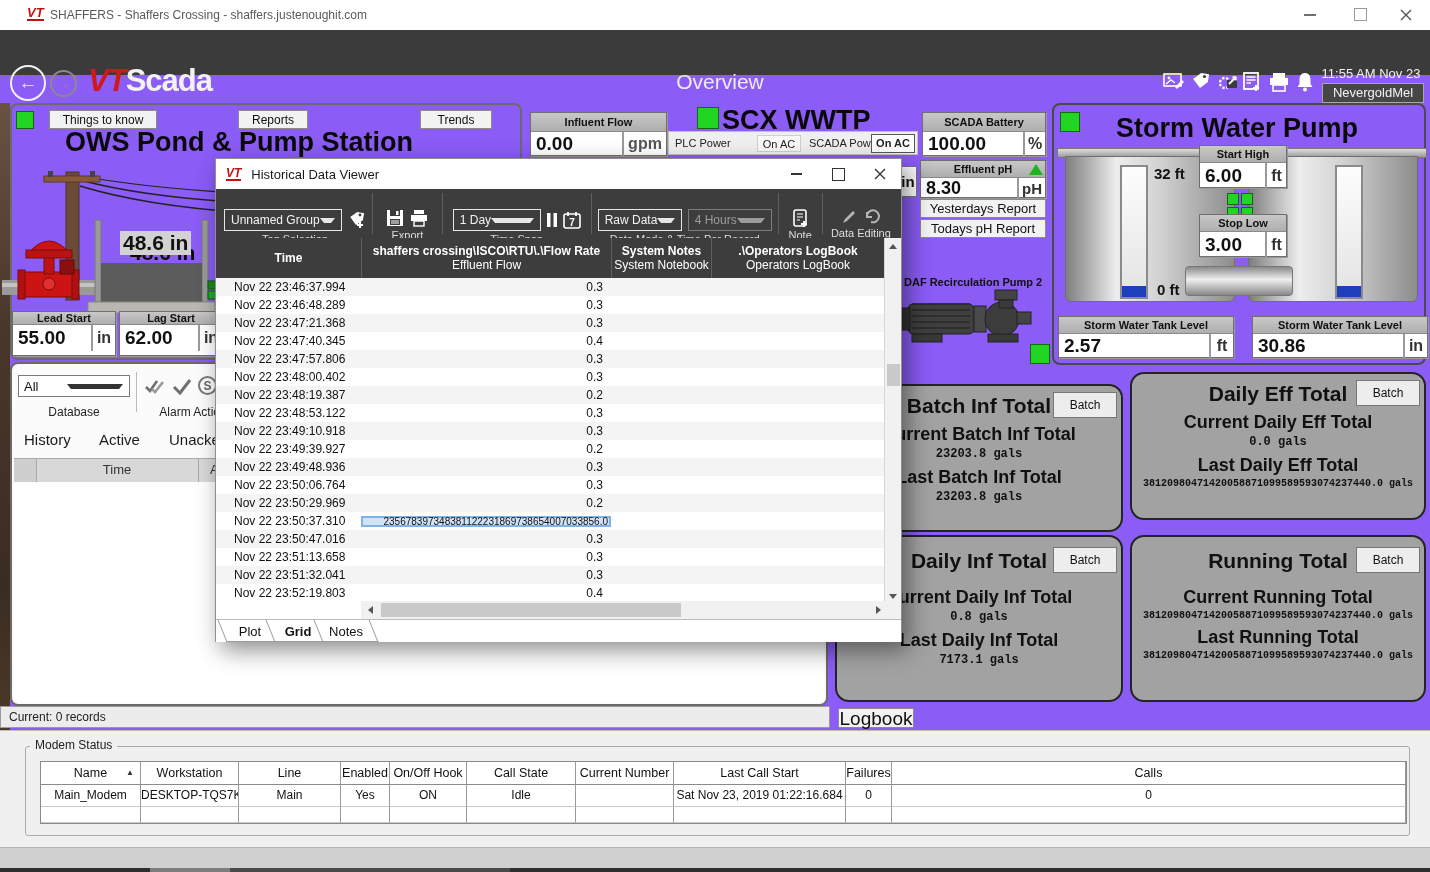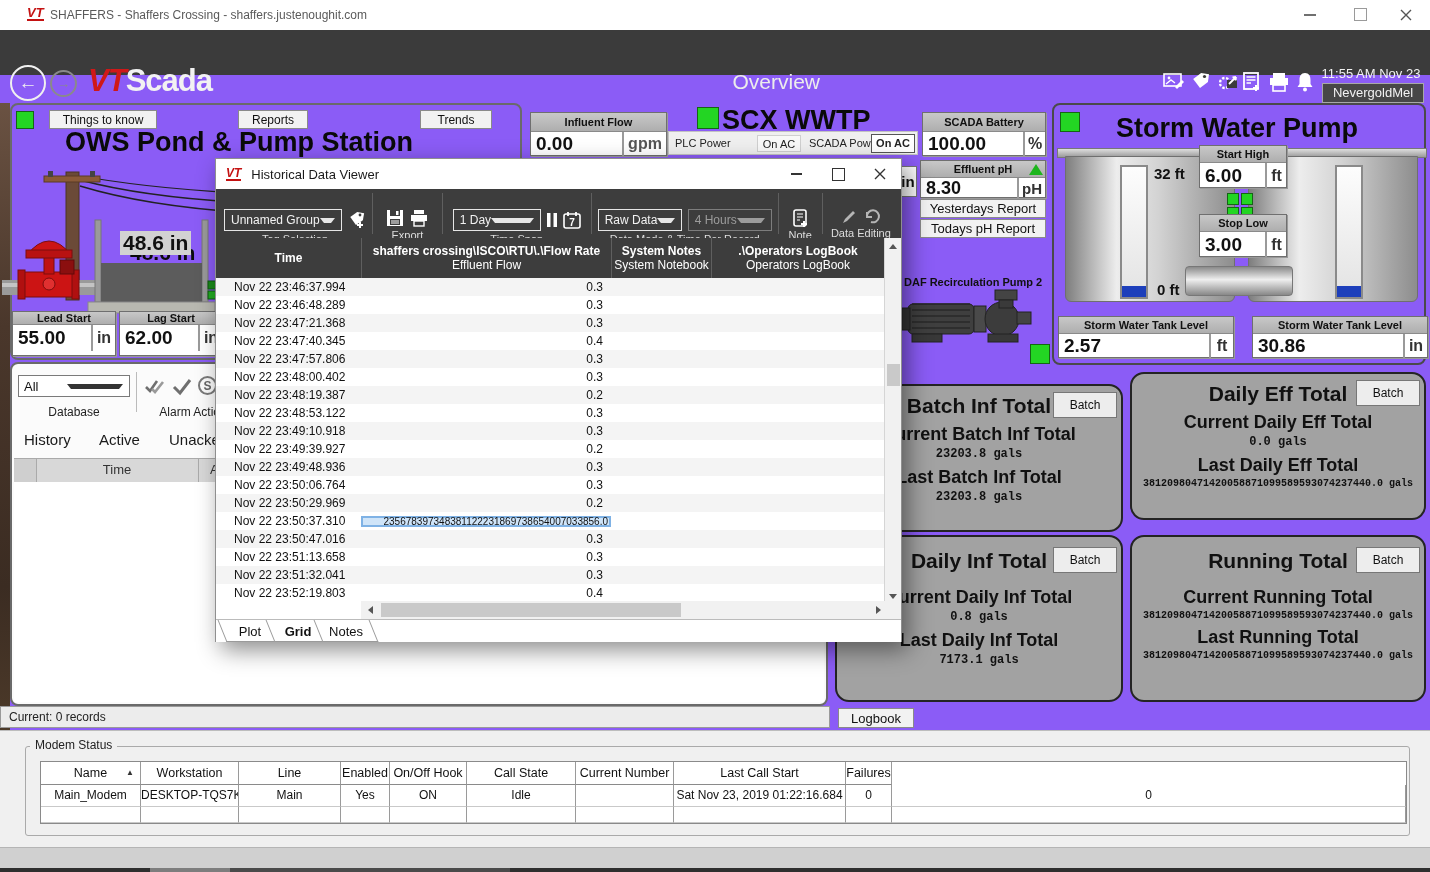--- a/index.html
+++ b/index.html
@@ -15,21 +15,21 @@
   .wctl .box{width:11px;height:11px;border:1px solid #9a9a9a;}
   .wctl svg{display:block;}
   
   .apphdr{left:0;top:30px;width:1430px;height:45px;background:#3b3b3b;}
   .navc{border-radius:50%;display:flex;align-items:center;justify-content:center;}
   .back{left:10px;top:35px;width:32px;height:32px;border:2px solid #f0f0f0;color:#f0f0f0;font-size:19px;font-weight:bold;}
   .fwd{left:50px;top:40px;width:23px;height:23px;border:2px solid #8a8a8a;color:#8a8a8a;font-size:13px;font-weight:bold;}
   .applogo{left:88px;top:33px;font-size:31px;font-weight:bold;letter-spacing:-1px;}
   .applogo .vt{color:#d01818;font-style:italic;}
   .applogo .sc{color:#f2f2f2;}
-  .pgtitle{left:620px;top:40px;width:200px;text-align:right;color:#ececec;font-size:21px;}
+  .pgtitle{left:620px;top:40px;width:200px;text-align:center;color:#ececec;font-size:21px;}
   .hdr-ico{top:42px;width:22px;height:20px;}
   .hdr-ico svg{display:block;}
   .clock{left:1318px;top:36px;width:106px;text-align:center;color:#f2f2f2;font-size:13px;}
   .userbtn{left:1322px;top:53px;width:100px;height:18px;border:1px solid #a8a8a8;color:#f2f2f2;font-size:13px;text-align:center;line-height:17px;background:#474747;}
   
   .brown{left:0;top:103px;width:10px;height:744px;background:linear-gradient(180deg,#6a5242,#4a372b 30%,#3b2c22 65%,#5a452f);}
   .gsq{background:#23d523;border:1px solid #156515;}
   .btn{background:#f2f2f2;border:1px solid #8a8a8a;font-size:12px;color:#111;text-align:center;box-sizing:border-box;}
   .vbox{background:#fff;border:1px solid #6f6f6f;box-sizing:border-box;box-shadow:1px 1px 0 #999;}
   .vh{background:linear-gradient(180deg,#c8c8c8,#aeaeae);border-bottom:1px solid #8a8a8a;font-size:11px;font-weight:bold;text-align:center;color:#111;}
@@ -282,21 +282,21 @@
     <div class="abs atab" style="left:157px;top:67px;">Unacked</div>
     <div class="abs alhdr" style="left:2px;top:94px;width:810px;height:24px;">
       <div class="abs" style="left:0;top:0;width:22px;height:24px;background:#cfcfcf;border-right:1px solid #aaa;"></div>
       <div class="abs" style="left:22px;top:3px;width:162px;text-align:center;">Time</div>
       <div class="abs" style="left:184px;top:0;width:1px;height:24px;background:#aaa;"></div>
       <div class="abs" style="left:196px;top:3px;">A</div>
     </div>
     <div class="abs" style="left:2px;top:118px;width:810px;height:220px;background:#fff;"></div>
   </div>
   <div class="abs statusbar">Current: 0 records</div>
-  <div class="abs btn" style="left:838px;top:708px;width:76px;height:20px;line-height:19px;font-size:13px;">Logbook</div>
+  <div class="abs btn" style="left:838px;top:708px;width:76px;height:20px;line-height:19px;font-size:19px;">Logbook</div>
 
   <div class="abs vbox" style="left:530px;top:112px;width:137px;height:44px;">
     <div class="vh" style="height:18px;line-height:18px;">Influent Flow</div>
     <div class="vv" style="height:24px;">
         <span class="val">0.00</span>
         <span class="unit" style="width:42px;color:#555;">gpm</span>
       </div>
   </div>
   <div class="abs gsq" style="left:697px;top:107px;width:20px;height:20px;"></div>
   <div class="abs bigtitle" style="left:722px;top:105px;font-size:27px;">SCX WWTP</div>
@@ -432,20 +432,21 @@
       <div class="mrowc">
           <div class="mcell mhead">Name<span class="sort">▲</span></div>
           <div class="mcell mhead">Workstation</div>
           <div class="mcell mhead">Line</div>
           <div class="mcell mhead">Enabled</div>
           <div class="mcell mhead">On/Off Hook</div>
           <div class="mcell mhead">Call State</div>
           <div class="mcell mhead">Current Number</div>
           <div class="mcell mhead">Last Call Start</div>
           <div class="mcell mhead">Failures</div>
+          <div class="mcell mhead">Calls</div>
         </div>
     <div class="mrowc mrow">
           <div class="mcell">Main_Modem</div>
           <div class="mcell">DESKTOP-TQS7KFA</div>
           <div class="mcell">Main</div>
           <div class="mcell">Yes</div>
           <div class="mcell">ON</div>
           <div class="mcell">Idle</div>
           <div class="mcell"></div>
           <div class="mcell">Sat Nov 23, 2019 01:22:16.684</div>

